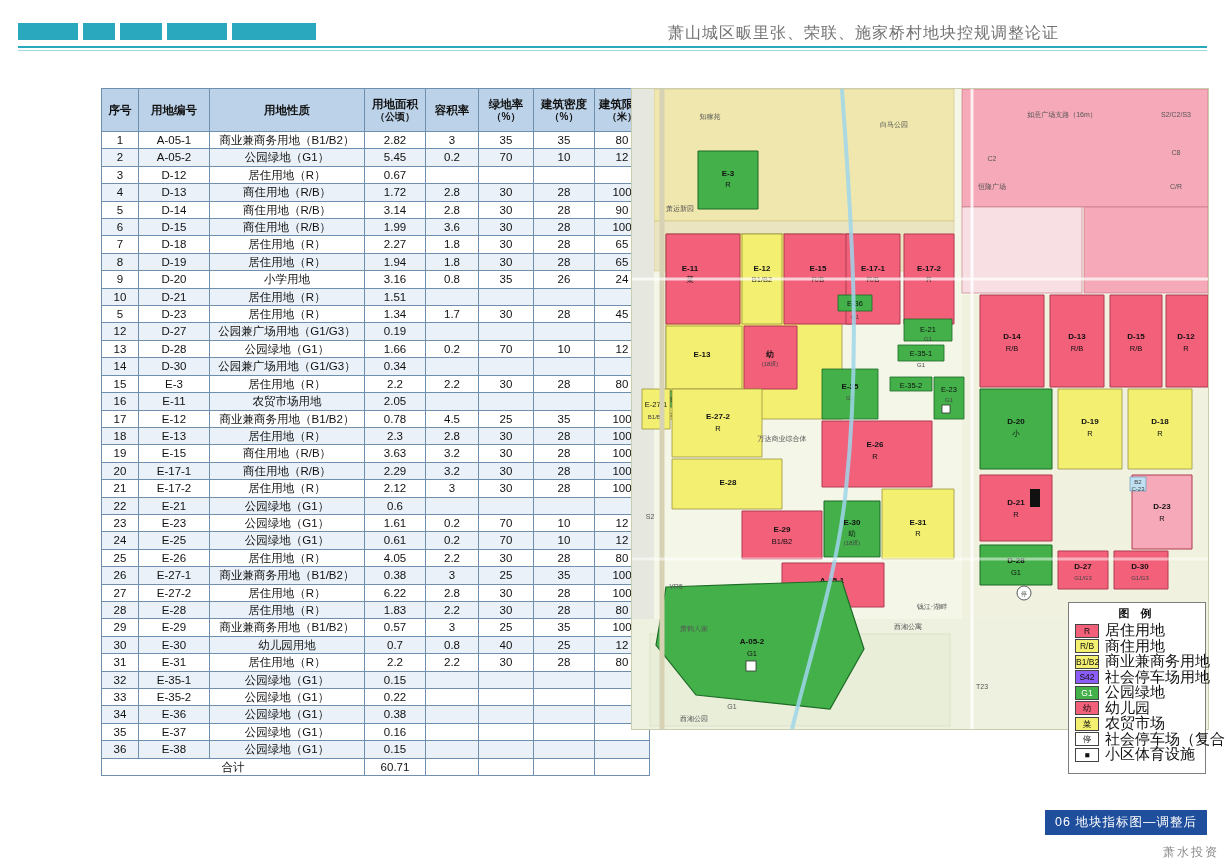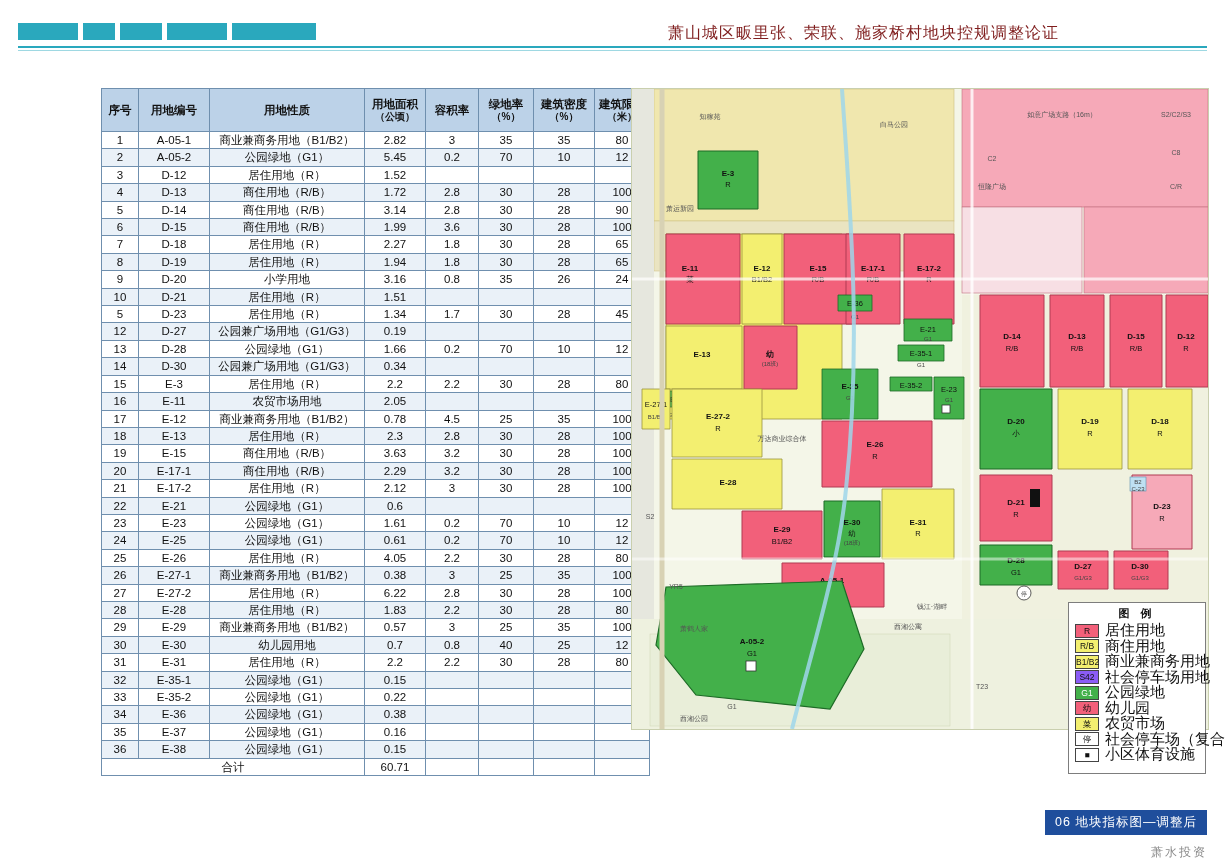--- a/index.html
+++ b/index.html
@@ -12,21 +12,21 @@
   }
   
   .header{position:absolute;left:0;top:0;width:1225px;height:62px;}
   .hdr-bars{position:absolute;left:18px;top:22px;}
   .hdr-bars span{display:inline-block;height:17px;background:#2aa8bd;margin-right:5px;vertical-align:middle;}
   .b1{width:60px;} .b2{width:32px;} .b3{width:42px;} .b4{width:60px;} .b5{width:84px;}
   .hdr-line{position:absolute;left:18px;top:46px;width:1189px;height:2px;background:#2aa8bd;}
   .hdr-line2{position:absolute;left:18px;top:50px;width:1189px;height:1px;background:#9ed8e2;}
   .hdr-title{
     position:absolute;right:158px;top:23px;
-    font-size:16px;color:#7f1d1d;letter-spacing:1px;white-space:nowrap;
+    font-size:16px;color:#737373;letter-spacing:1px;white-space:nowrap;
     background:#ffffff;padding:0 8px;
   }
   
   .table-wrap{position:absolute;left:73px;top:88px;margin-left:28px;}
   table.lu{border-collapse:collapse;font-size:11.5px;color:#111;}
   table.lu th,table.lu td{
     border:1px solid #6f8fae;
     padding:0;height:16.4px;line-height:16.4px;
     text-align:center;white-space:nowrap;
   }
@@ -58,21 +58,21 @@
     font-size:8.5px;line-height:12px;text-align:center;color:#111;flex:none;
   }
   .legend .lg-lbl{font-size:15px;white-space:nowrap;}
   
   .footer-tag{
     position:absolute;right:18px;bottom:32px;
     background:#1f4e9c;color:#ffffff;font-size:12.5px;
     padding:4px 10px;letter-spacing:1px;white-space:nowrap;
   }
   .footer-logo{
-    position:absolute;right:18px;bottom:6px;
+    position:absolute;right:6px;bottom:6px;
     font-size:12px;color:#8a8a8a;letter-spacing:2px;
   }
   .mlbl{font-size:7.5px;fill:#111;font-family:"Liberation Sans",sans-serif;text-anchor:middle;}
   .mlbl-b{font-size:8px;fill:#111;font-weight:bold;text-anchor:middle;}
   .mlbl-s{font-size:6px;fill:#444;text-anchor:middle;}
   .mroad{font-size:7px;fill:#555;text-anchor:middle;}
 </style>
 </head>
 <body>
 
@@ -117,21 +117,21 @@
           <td class="c-area">5.45</td>
           <td class="c-far">0.2</td>
           <td class="c-green">70</td>
           <td class="c-dens">10</td>
           <td class="c-hgt">12</td>
         </tr>
         <tr>
           <td class="c-no">3</td>
           <td class="c-code">D-12</td>
           <td class="c-use">居住用地（R）</td>
-          <td class="c-area">1.52</td>
+          <td class="c-area">0.67</td>
           <td class="c-far"></td>
           <td class="c-green"></td>
           <td class="c-dens"></td>
           <td class="c-hgt"></td>
         </tr>
         <tr>
           <td class="c-no">4</td>
           <td class="c-code">D-13</td>
           <td class="c-use">商住用地（R/B）</td>
           <td class="c-area">1.72</td>

